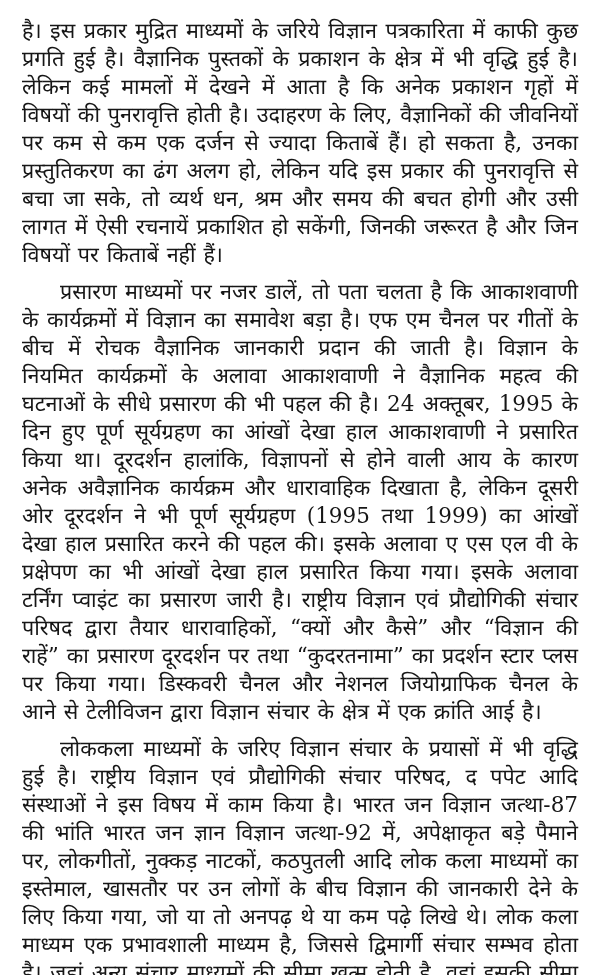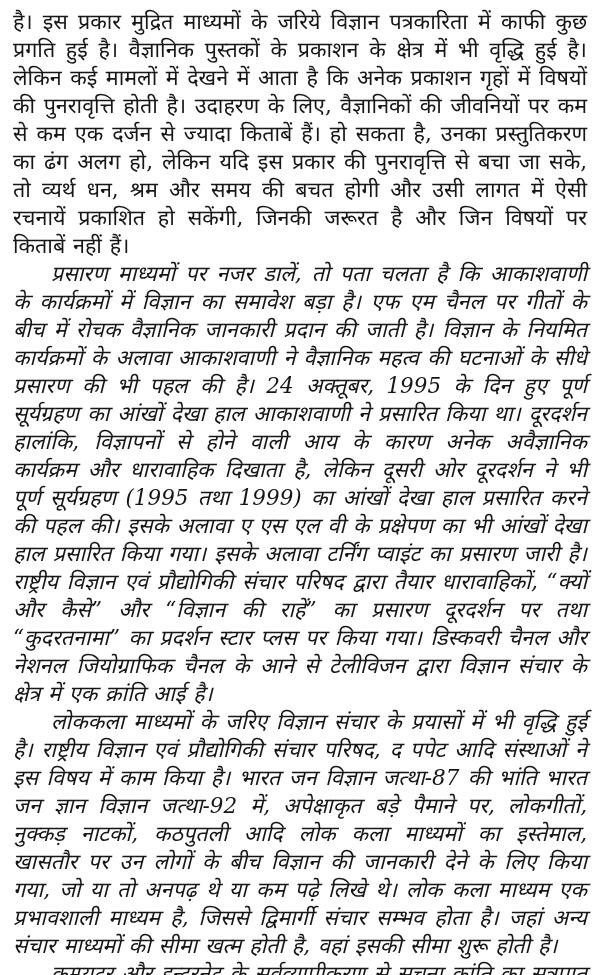--- a/index.html
+++ b/index.html
@@ -14,27 +14,26 @@
       box-sizing: border-box;
       background: #ffffff;
       color: #161616;
       padding: 8px 13px 10px 13px;
       font-family: "DejaVu Serif", "Liberation Serif", serif;
       font-size: 21.5px;
       line-height: 28px;
       overflow: hidden;
     }
     .para {
-      margin: 0;
+      margin: 9px;
       text-align: justify;
       word-spacing: 1px;
     }
     .para.indent {
       text-indent: 38px;
-      font-style: italic;
     }
   </style>
 </head>
 <body>
 
 <div class="page">
   <p class="para">है। इस प्रकार मुद्रित माध्यमों के जरिये विज्ञान पत्रकारिता में काफी कुछ प्रगति हुई है। वैज्ञानिक पुस्तकों के प्रकाशन के क्षेत्र में भी वृद्धि हुई है। लेकिन कई मामलों में देखने में आता है कि अनेक प्रकाशन गृहों में विषयों की पुनरावृत्ति होती है। उदाहरण के लिए, वैज्ञानिकों की जीवनियों पर कम से कम एक दर्जन से ज्यादा किताबें हैं। हो सकता है, उनका प्रस्तुतिकरण का ढंग अलग हो, लेकिन यदि इस प्रकार की पुनरावृत्ति से बचा जा सके, तो व्यर्थ धन, श्रम और समय की बचत होगी और उसी लागत में ऐसी रचनायें प्रकाशित हो सकेंगी, जिनकी जरूरत है और जिन विषयों पर किताबें नहीं हैं।</p>
   <p class="para indent">प्रसारण माध्यमों पर नजर डालें, तो पता चलता है कि आकाशवाणी के कार्यक्रमों में विज्ञान का समावेश बड़ा है। एफ एम चैनल पर गीतों के बीच में रोचक वैज्ञानिक जानकारी प्रदान की जाती है। विज्ञान के नियमित कार्यक्रमों के अलावा आकाशवाणी ने वैज्ञानिक महत्व की घटनाओं के सीधे प्रसारण की भी पहल की है। 24 अक्तूबर, 1995 के दिन हुए पूर्ण सूर्यग्रहण का आंखों देखा हाल आकाशवाणी ने प्रसारित किया था। दूरदर्शन हालांकि, विज्ञापनों से होने वाली आय के कारण अनेक अवैज्ञानिक कार्यक्रम और धारावाहिक दिखाता है, लेकिन दूसरी ओर दूरदर्शन ने भी पूर्ण सूर्यग्रहण (1995 तथा 1999) का आंखों देखा हाल प्रसारित करने की पहल की। इसके अलावा ए एस एल वी के प्रक्षेपण का भी आंखों देखा हाल प्रसारित किया गया। इसके अलावा टर्निंग प्वाइंट का प्रसारण जारी है। राष्ट्रीय विज्ञान एवं प्रौद्योगिकी संचार परिषद द्वारा तैयार धारावाहिकों, “क्यों और कैसे” और “विज्ञान की राहें” का प्रसारण दूरदर्शन पर तथा “कुदरतनामा” का प्रदर्शन स्टार प्लस पर किया गया। डिस्कवरी चैनल और नेशनल जियोग्राफिक चैनल के आने से टेलीविजन द्वारा विज्ञान संचार के क्षेत्र में एक क्रांति आई है।</p>
   <p class="para indent">लोककला माध्यमों के जरिए विज्ञान संचार के प्रयासों में भी वृद्धि हुई है। राष्ट्रीय विज्ञान एवं प्रौद्योगिकी संचार परिषद, द पपेट आदि संस्थाओं ने इस विषय में काम किया है। भारत जन विज्ञान जत्था-87 की भांति भारत जन ज्ञान विज्ञान जत्था-92 में, अपेक्षाकृत बड़े पैमाने पर, लोकगीतों, नुक्कड़ नाटकों, कठपुतली आदि लोक कला माध्यमों का इस्तेमाल, खासतौर पर उन लोगों के बीच विज्ञान की जानकारी देने के लिए किया गया, जो या तो अनपढ़ थे या कम पढ़े लिखे थे। लोक कला माध्यम एक प्रभावशाली माध्यम है, जिससे द्विमार्गी संचार सम्भव होता है। जहां अन्य संचार माध्यमों की सीमा खत्म होती है, वहां इसकी सीमा शुरू होती है।</p>
   <p class="para indent">कम्प्यूटर और इन्टरनेट के सर्वव्यापीकरण से सूचना क्रांति का सूत्रपात हुआ है। विज्ञान संचार का क्षेत्र भी इससे अछूता नहीं रहा है। विज्ञान प्रसार ने कॉम कॉम नामक इलेक्ट्रानिक वाल विज्ञान पत्रिका शुरू की है, जो बुलेटिन बोर्ड सेवा पर</p>

